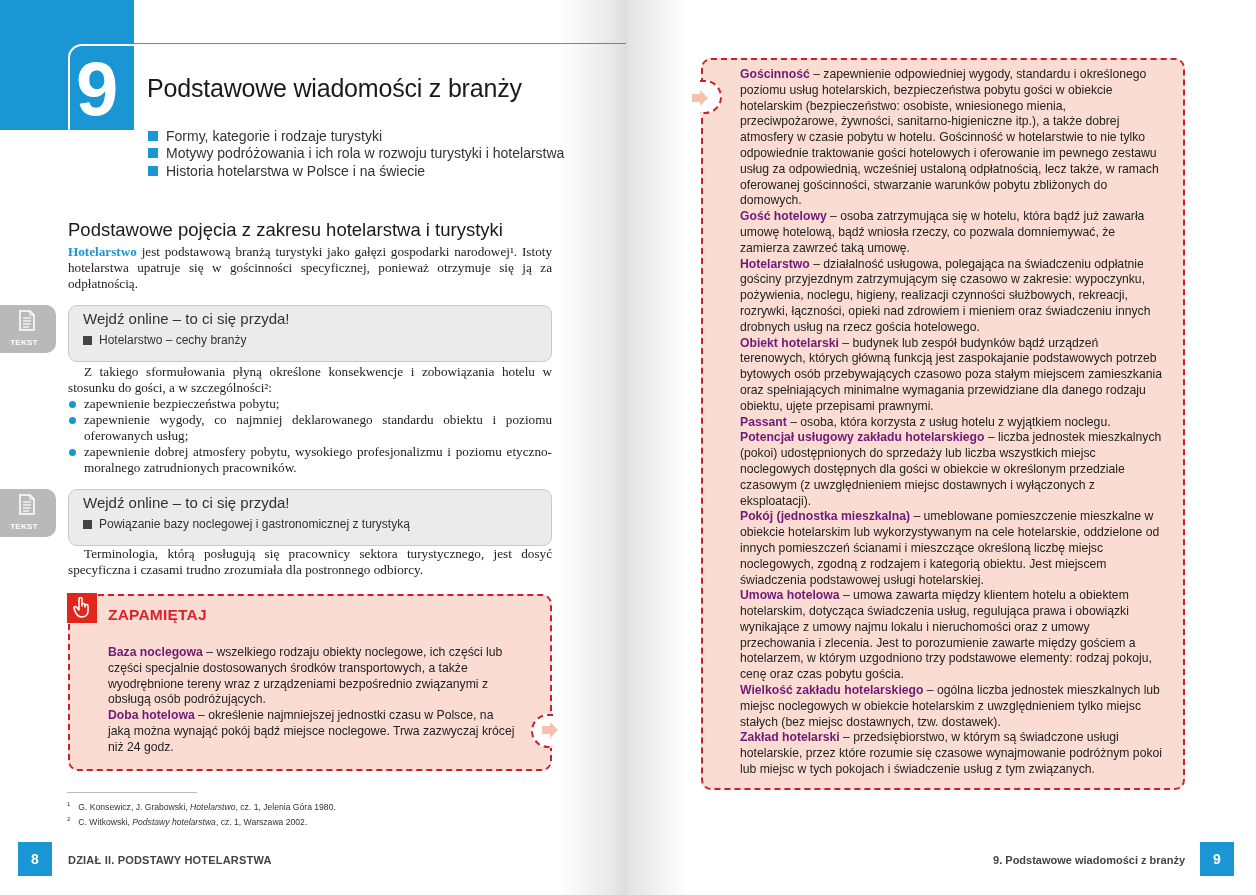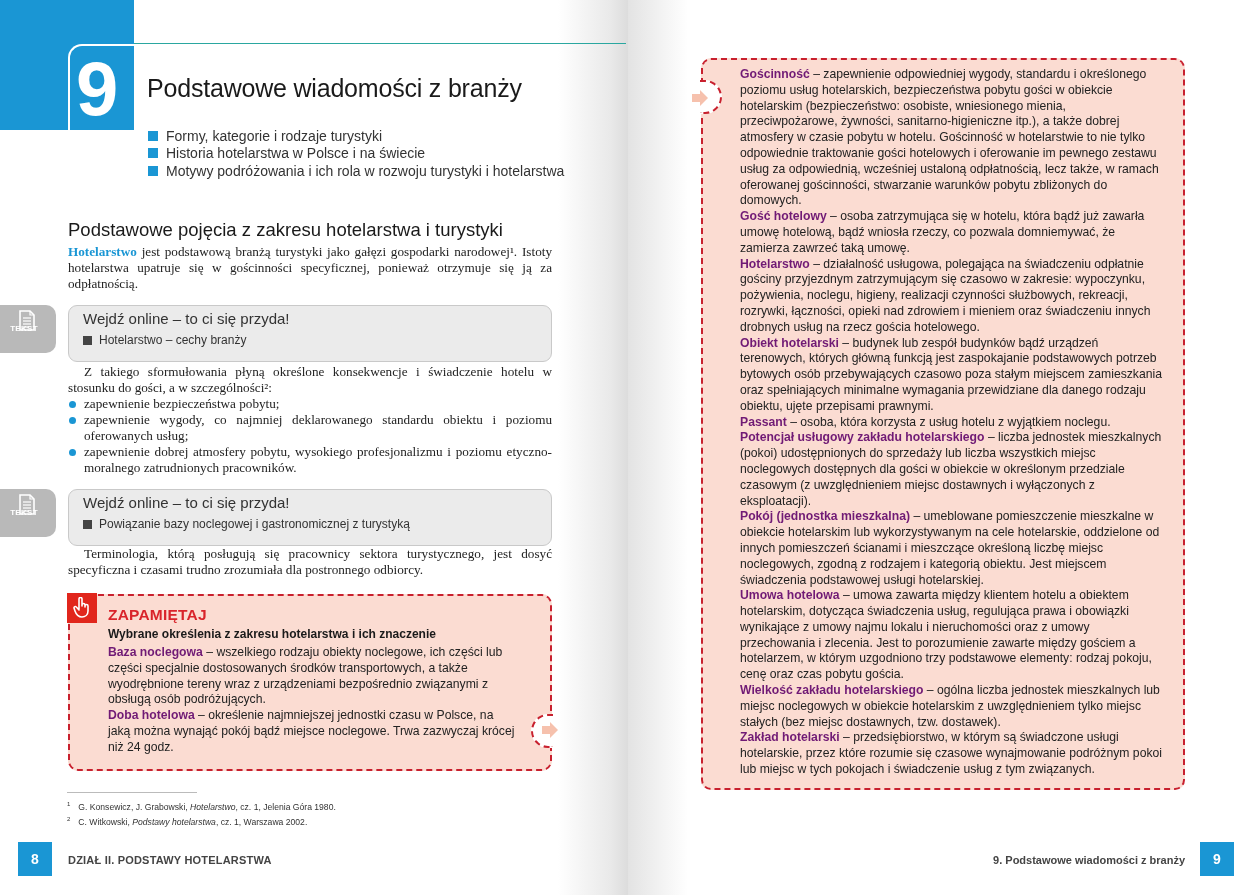--- a/index.html
+++ b/index.html
@@ -28,21 +28,21 @@
   .chap-topics .sq { width: 10px; height: 10px; background: #1a96d4; margin-right: 8px; flex: none; }
 
   .sec-title { position: absolute; left: 68px; top: 219px; font-size: 18.5px; color: #1a1a1a; }
   .serif { font-family: "Liberation Serif", serif; font-size: 13.2px; line-height: 16px; color: #222; text-align: justify; }
   .para1 { position: absolute; left: 68px; top: 244px; width: 484px; }
   .kw { color: #1a96d4; font-weight: bold; }
 
   .side-tab { position: absolute; left: 0; width: 56px; height: 48px; background: #b9b9b9;
     border-top-right-radius: 10px; border-bottom-right-radius: 10px; }
   .side-tab .doc-icon { position: absolute; left: 19px; top: 5px; width: 16px; height: 21px; }
-  .side-tab .tab-label { position: absolute; left: 0; width: 48px; top: 19px; text-align: center;
+  .side-tab .tab-label { position: absolute; left: 0; width: 48px; top: 33px; text-align: center;
     font-size: 8px; font-weight: bold; color: #fff; letter-spacing: 0.3px; }
 
   .online-box { position: absolute; left: 68px; width: 484px; height: 57px; background: #ebebeb;
     border: 1px solid #c9c9c9; border-radius: 9px; }
   .online-box .ob-title { position: absolute; left: 14px; top: 4px; font-size: 15px; color: #333; }
   .online-box .ob-item { position: absolute; left: 14px; top: 27px; font-size: 12px; color: #333; display: flex; align-items: center; }
   .online-box .ob-item .sq { width: 9px; height: 9px; background: #444; margin-right: 7px; }
 
   .para2 { position: absolute; left: 68px; top: 364px; width: 484px; }
   .para2 .indent { text-indent: 16px; }
@@ -100,25 +100,25 @@
     <div class="chap-num">9</div>
     <div class="chap-rule"></div>
     <h1 class="chap-title" style="font-weight:normal">Podstawowe wiadomości z branży</h1>
     <ul class="chap-topics">
       <li>
           <span class="sq"></span>
           <span>Formy, kategorie i rodzaje turystyki</span>
         </li>
       <li>
           <span class="sq"></span>
-          <span>Historia hotelarstwa w Polsce i na świecie</span>
+          <span>Motywy podróżowania i ich rola w rozwoju turystyki i hotelarstwa</span>
         </li>
       <li>
           <span class="sq"></span>
-          <span>Motywy podróżowania i ich rola w rozwoju turystyki i hotelarstwa</span>
+          <span>Historia hotelarstwa w Polsce i na świecie</span>
         </li>
     </ul>
 
     <h2 class="sec-title" style="font-weight:normal">Podstawowe pojęcia z zakresu hotelarstwa i turystyki</h2>
     <p class="para1 serif"><span class="kw">Hotelarstwo</span><span> jest podstawową branżą turystyki jako gałęzi gospodarki narodowej¹. Istoty hotelarstwa upatruje się w gościnności specyficznej, ponieważ otrzymuje się ją za odpłatnością.</span></p>
 
     <div class="side-tab" style="top:305px">
       <svg class="doc-icon" viewBox="0 0 16 21">
         <path d="M1 1 H11 L15 5 V20 H1 Z" fill="none" stroke="#fff" stroke-width="1.6"></path>
         <path d="M11 1 V5 H15" fill="none" stroke="#fff" stroke-width="1.2"></path>
@@ -131,21 +131,21 @@
     </div>
     <div class="online-box" style="top:305px">
       <div class="ob-title">Wejdź online – to ci się przyda!</div>
       <div class="ob-item">
           <span class="sq"></span>
           <span>Hotelarstwo – cechy branży</span>
         </div>
     </div>
 
     <div class="para2 serif">
-      <p class="indent">Z takiego sformułowania płyną określone konsekwencje i świadczenie hotelu w stosunku do gości, a w szczególności²:</p>
+      <p class="indent">Z takiego sformułowania płyną określone konsekwencje i zobowiązania hotelu w stosunku do gości, a w szczególności²:</p>
       <ul class="bullets">
         <li>zapewnienie bezpieczeństwa pobytu;</li>
         <li>zapewnienie wygody, co najmniej deklarowanego standardu obiektu i poziomu oferowanych usług;</li>
         <li>zapewnienie dobrej atmosfery pobytu, wysokiego profesjonalizmu i poziomu etyczno-moralnego zatrudnionych pracowników.</li>
       </ul>
     </div>
 
     <div class="side-tab" style="top:489px">
       <svg class="doc-icon" viewBox="0 0 16 21">
         <path d="M1 1 H11 L15 5 V20 H1 Z" fill="none" stroke="#fff" stroke-width="1.6"></path>
@@ -173,21 +173,20 @@
       <div class="notch notch-right"></div>
     </div>
     <div class="arrow-stem" style="left:542px;top:726px;width:9px"></div>
     <div class="arrow-peach" style="left:550px;top:722px"></div>
     <div class="hand-badge">
       <svg width="20" height="22" viewBox="0 0 20 22">
         <path d="M7 2 V12 M7 2 a1.5 1.5 0 0 1 3 0 V9 M10 8 a1.5 1.5 0 0 1 3 0 V10 M13 9 a1.5 1.5 0 0 1 3 0 V14 C16 18 13 20 10 20 C6 20 4 17 3 14 L2 11 a1.3 1.3 0 0 1 2.3 -1 L7 13" fill="none" stroke="#fff" stroke-width="1.6" stroke-linecap="round" stroke-linejoin="round"></path>
       </svg>
     </div>
     <div class="rb-heading">ZAPAMIĘTAJ</div>
-    <div class="rb-subheading">Wybrane określenia z zakresu hotelarstwa i ich znaczenie</div>
     <div class="defs defs-left">
       <p><b>Baza noclegowa</b><span> – wszelkiego rodzaju obiekty noclegowe, ich części lub części specjalnie dostosowanych środków transportowych, a także wyodrębnione tereny wraz z urządzeniami bezpośrednio związanymi z obsługą osób podróżujących.</span></p>
       <p><b>Doba hotelowa</b><span> – określenie najmniejszej jednostki czasu w Polsce, na jaką można wynająć pokój bądź miejsce noclegowe. Trwa zazwyczaj krócej niż 24 godz.</span></p>
     </div>
 
     <div class="footnote-rule"></div>
     <div class="footnotes">
       <p><sup>1</sup><span>G. Konsewicz, J. Grabowski, </span><i>Hotelarstwo</i><span>, cz. 1, Jelenia Góra 1980.</span></p>
       <p><sup>2</sup><span>C. Witkowski, </span><i>Podstawy hotelarstwa</i><span>, cz. 1, Warszawa 2002.</span></p>
     </div>

